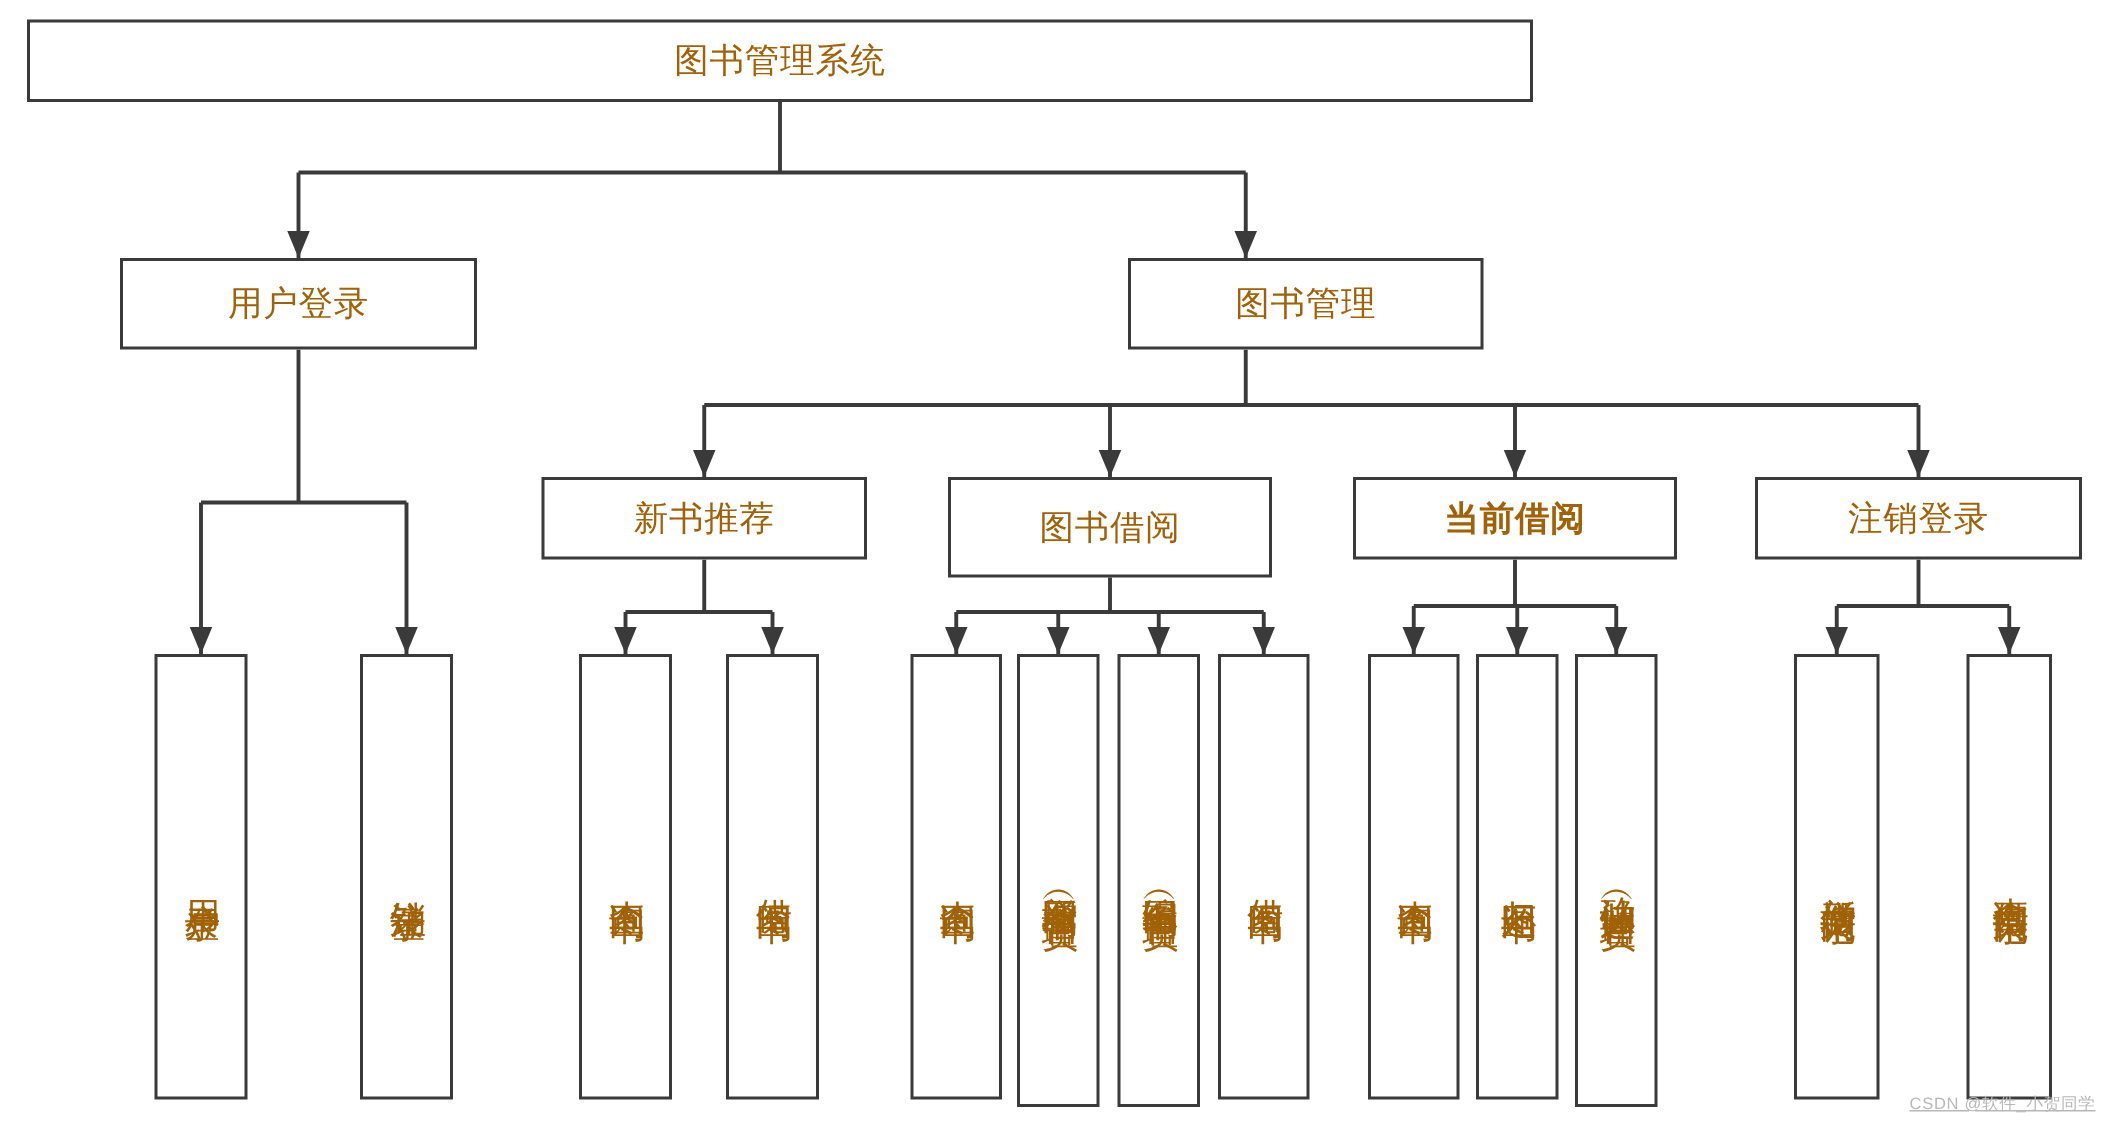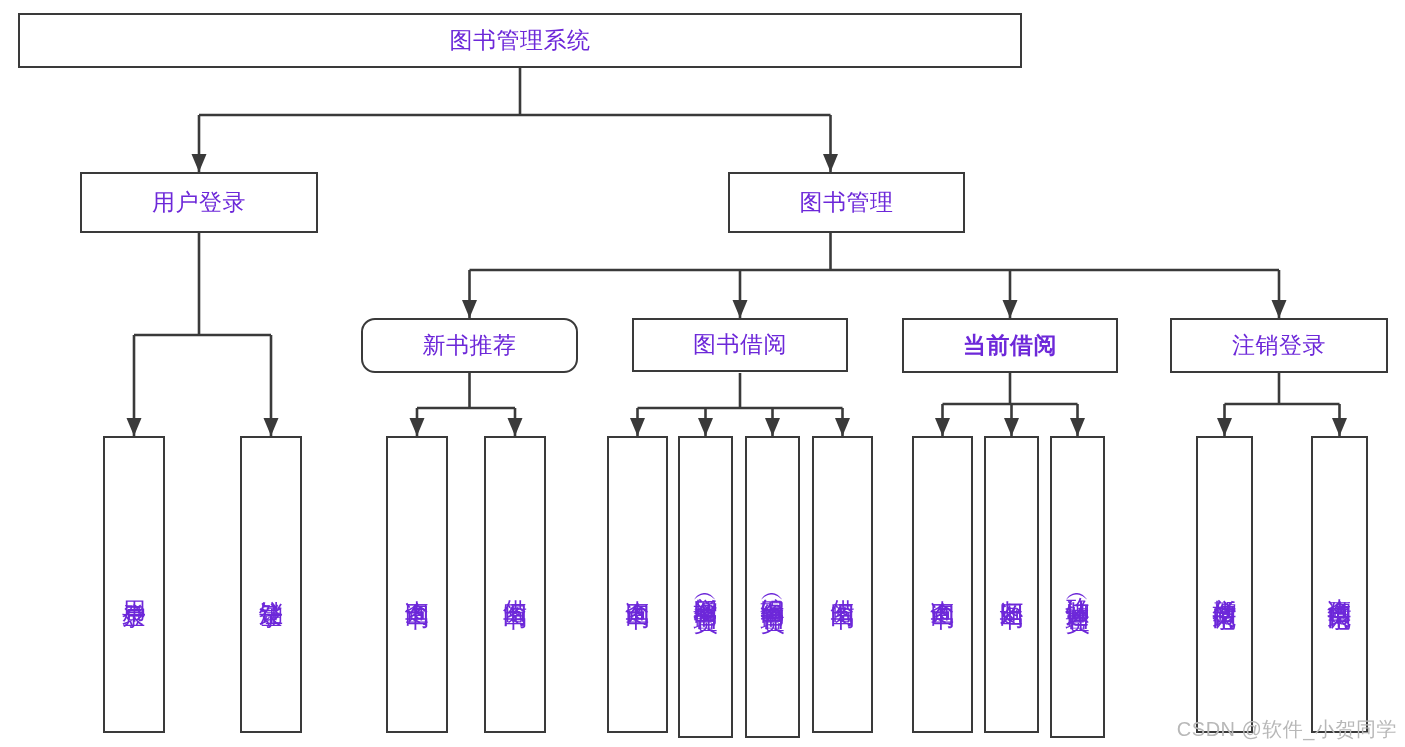--- a/index.html
+++ b/index.html
@@ -28,21 +28,21 @@
     position: absolute;
     box-sizing: border-box;
     background: #ffffff;
     border: 2px solid #3a3a3a;
     display: flex;
     align-items: center;
     justify-content: center;
     overflow: hidden;
   }
   .node-label {
-    color: #6d28d9;
+    color: #a16207;
     letter-spacing: 0.5px;
     white-space: nowrap;
     text-align: center;
   }
   .node-box.horizontal .node-label {
     font-size: 23px;
     line-height: 1.1;
   }
   .node-box.root .node-label {
     font-size: 23px;
@@ -56,25 +56,26 @@
     text-orientation: upright;
     font-size: 24px;
     line-height: 1.08;
     letter-spacing: 2px;
     max-height: 100%;
   }
   .watermark {
     position: absolute;
     right: 8px;
     bottom: 4px;
-    font-size: 20px;
+    font-size: 11px;
     color: #b8b8b8;
     white-space: nowrap;
     letter-spacing: 0.5px;
     pointer-events: none;
+    text-decoration: underline;
   }
 </style>
 </head>
 <body>
 
 <div id="diagram-root">
   <svg id="diagram-svg" viewBox="0 0 1405 747">
       <line x1="520" y1="68" x2="520" y2="115" stroke="#3a3a3a" stroke-width="2.6"></line>
       <line x1="199" y1="115" x2="830.5" y2="115" stroke="#3a3a3a" stroke-width="2.6"></line>
       <line x1="199" y1="115" x2="199" y2="172" stroke="#3a3a3a" stroke-width="2.6"></line>
@@ -128,27 +129,27 @@
       <line x1="1339.5" y1="404" x2="1339.5" y2="436" stroke="#3a3a3a" stroke-width="2.6"></line>
       <path d="M 1332 418 L 1347 418 L 1339.5 436 Z" fill="#3a3a3a"></path>
     </svg>
   <div id="node-layer">
       <div class="node-box horizontal root" style="left: 18px; top: 13px; width: 1004px; height: 55px;">
         <div class="node-label">图书管理系统</div>
       </div>
       <div class="node-box horizontal" style="left: 80px; top: 172px; width: 238px; height: 61px;">
         <div class="node-label">用户登录</div>
       </div>
-      <div class="node-box horizontal" style="left: 728px; top: 172px; width: 237px; height: 61px;">
+      <div class="node-box horizontal" style="left: 752px; top: 172px; width: 237px; height: 61px;">
         <div class="node-label">图书管理</div>
       </div>
-      <div class="node-box horizontal" style="left: 361px; top: 318px; width: 217px; height: 55px; border-radius: 14px;">
+      <div class="node-box horizontal" style="left: 361px; top: 318px; width: 217px; height: 55px;">
         <div class="node-label">新书推荐</div>
       </div>
-      <div class="node-box horizontal" style="left: 632px; top: 318px; width: 216px; height: 54px;">
+      <div class="node-box horizontal" style="left: 632px; top: 318px; width: 216px; height: 67px;">
         <div class="node-label">图书借阅</div>
       </div>
       <div class="node-box horizontal" style="left: 902px; top: 318px; width: 216px; height: 55px; font-weight: bold;">
         <div class="node-label">当前借阅</div>
       </div>
       <div class="node-box horizontal" style="left: 1170px; top: 318px; width: 218px; height: 55px;">
         <div class="node-label">注销登录</div>
       </div>
       <div class="node-box vertical" style="left: 103px; top: 436px; width: 62px; height: 297px;">
         <div class="node-label">用户登录</div>

